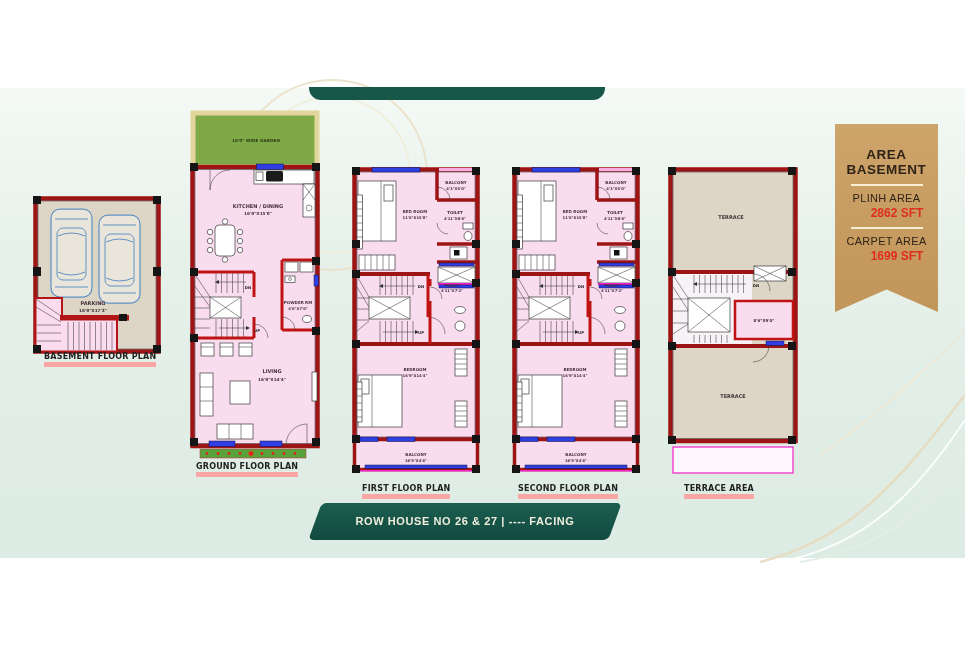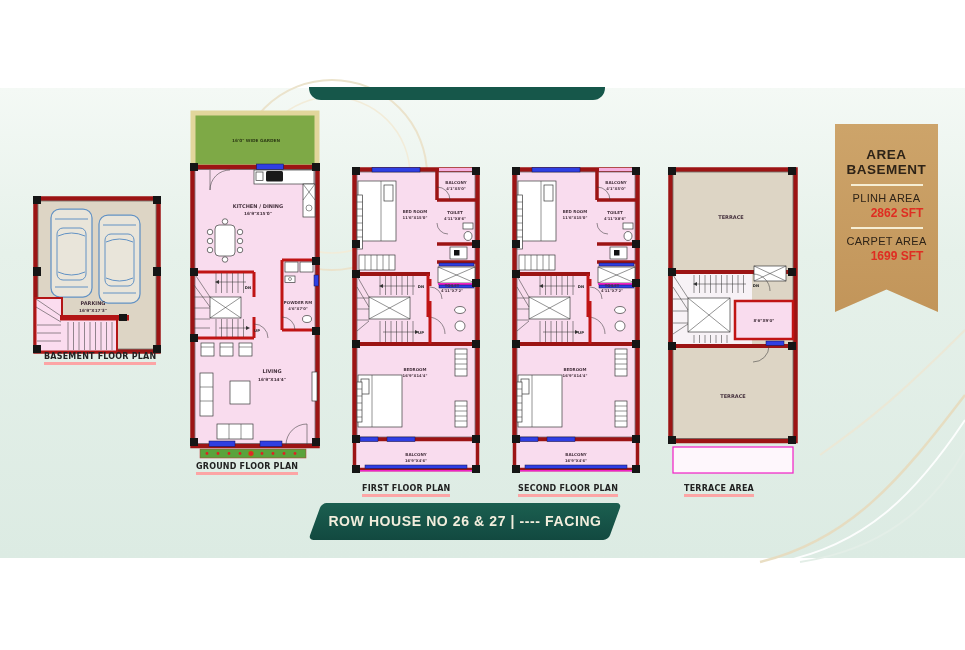--- a/index.html
+++ b/index.html
@@ -15,29 +15,29 @@
           background:linear-gradient(180deg,#cda46a,#c2955a);
           clip-path:polygon(0 0,100% 0,100% 100%,50% 88%,0 100%);
           text-align:center;color:#2e2317;margin-top:20px;}
   .ribbon .ttl{font-size:13.5px;font-weight:bold;letter-spacing:.5px;line-height:15px;}
   .ribbon .pad{padding-top:23px;}
   .ribbon .div{width:72px;height:2px;background:#f6eed4;margin:7px auto 6px auto;}
   .ribbon .lbl{font-size:11px;font-weight:normal;letter-spacing:.3px;}
   .ribbon .val{font-size:12px;font-weight:bold;color:#df2d22;margin-top:2px;padding-left:21px;}
   
   .plan-label{position:absolute;font-family:"DejaVu Sans",sans-serif;font-size:8px;
-              font-weight:600;color:#222;letter-spacing:.2px;border-bottom:3px solid #fca5a5;
+              font-weight:600;color:#222;letter-spacing:.2px;border-bottom:5px solid #fca5a5;
               padding-bottom:1px;white-space:nowrap;}
   
   .banner{position:absolute;left:309px;top:503px;width:312px;height:37px;}
   .banner .shape{position:absolute;left:6px;top:0;right:6px;bottom:0;
                  background:linear-gradient(180deg,#1b5f50,#124940);
                  transform:skewX(-20deg);border-radius:5px;}
   .banner .txt{position:absolute;left:0;top:0;width:100%;height:100%;line-height:37px;
-               text-align:center;color:#f1eddc;font-weight:bold;font-size:14px;
+               text-align:center;color:#f1eddc;font-weight:bold;font-size:11px;
                letter-spacing:.6px;white-space:nowrap;}
   
   svg .wf{fill:#f9dcee;stroke:#9c1414;}
   svg .tn{stroke:#3a3a3a;stroke-width:1.1;fill:none;}
   svg .fx{fill:#ffffff;stroke:#3a3a3a;stroke-width:1.4;}
   svg .win{fill:#2f3fe3;stroke:#10124d;stroke-width:1;}
   svg .mg{fill:#f023c8;}
   svg .col{fill:#151515;}
   svg .rm{font:700 10px "DejaVu Sans",sans-serif;fill:#46323e;text-anchor:middle;}
   svg .dm{font:700 8.5px "DejaVu Sans",sans-serif;fill:#46323e;text-anchor:middle;}

